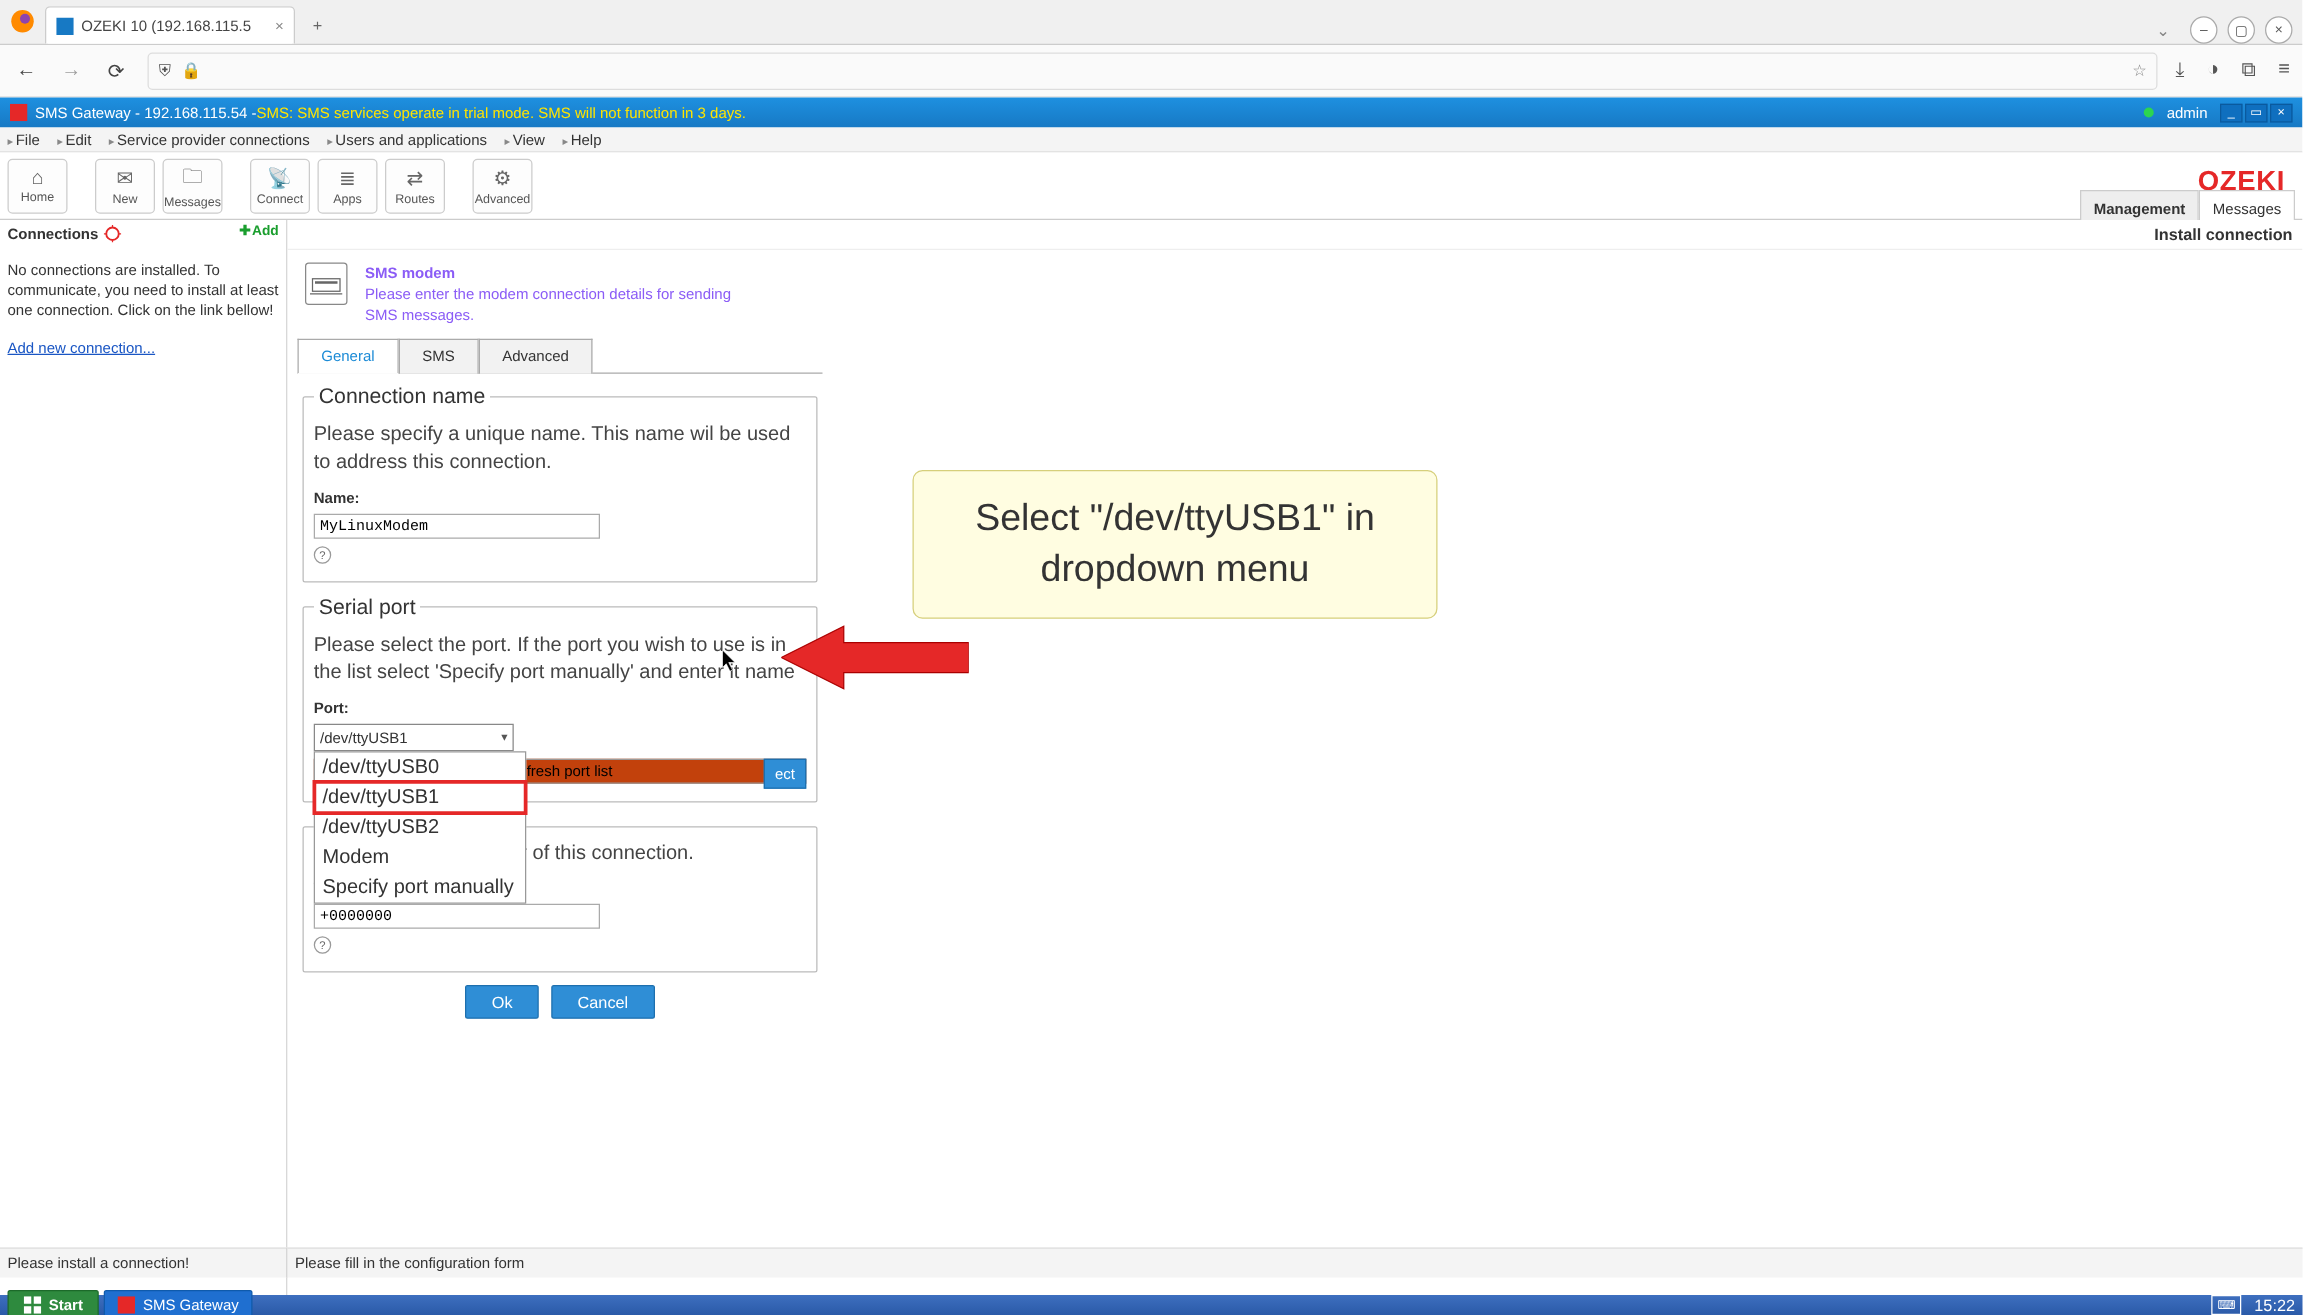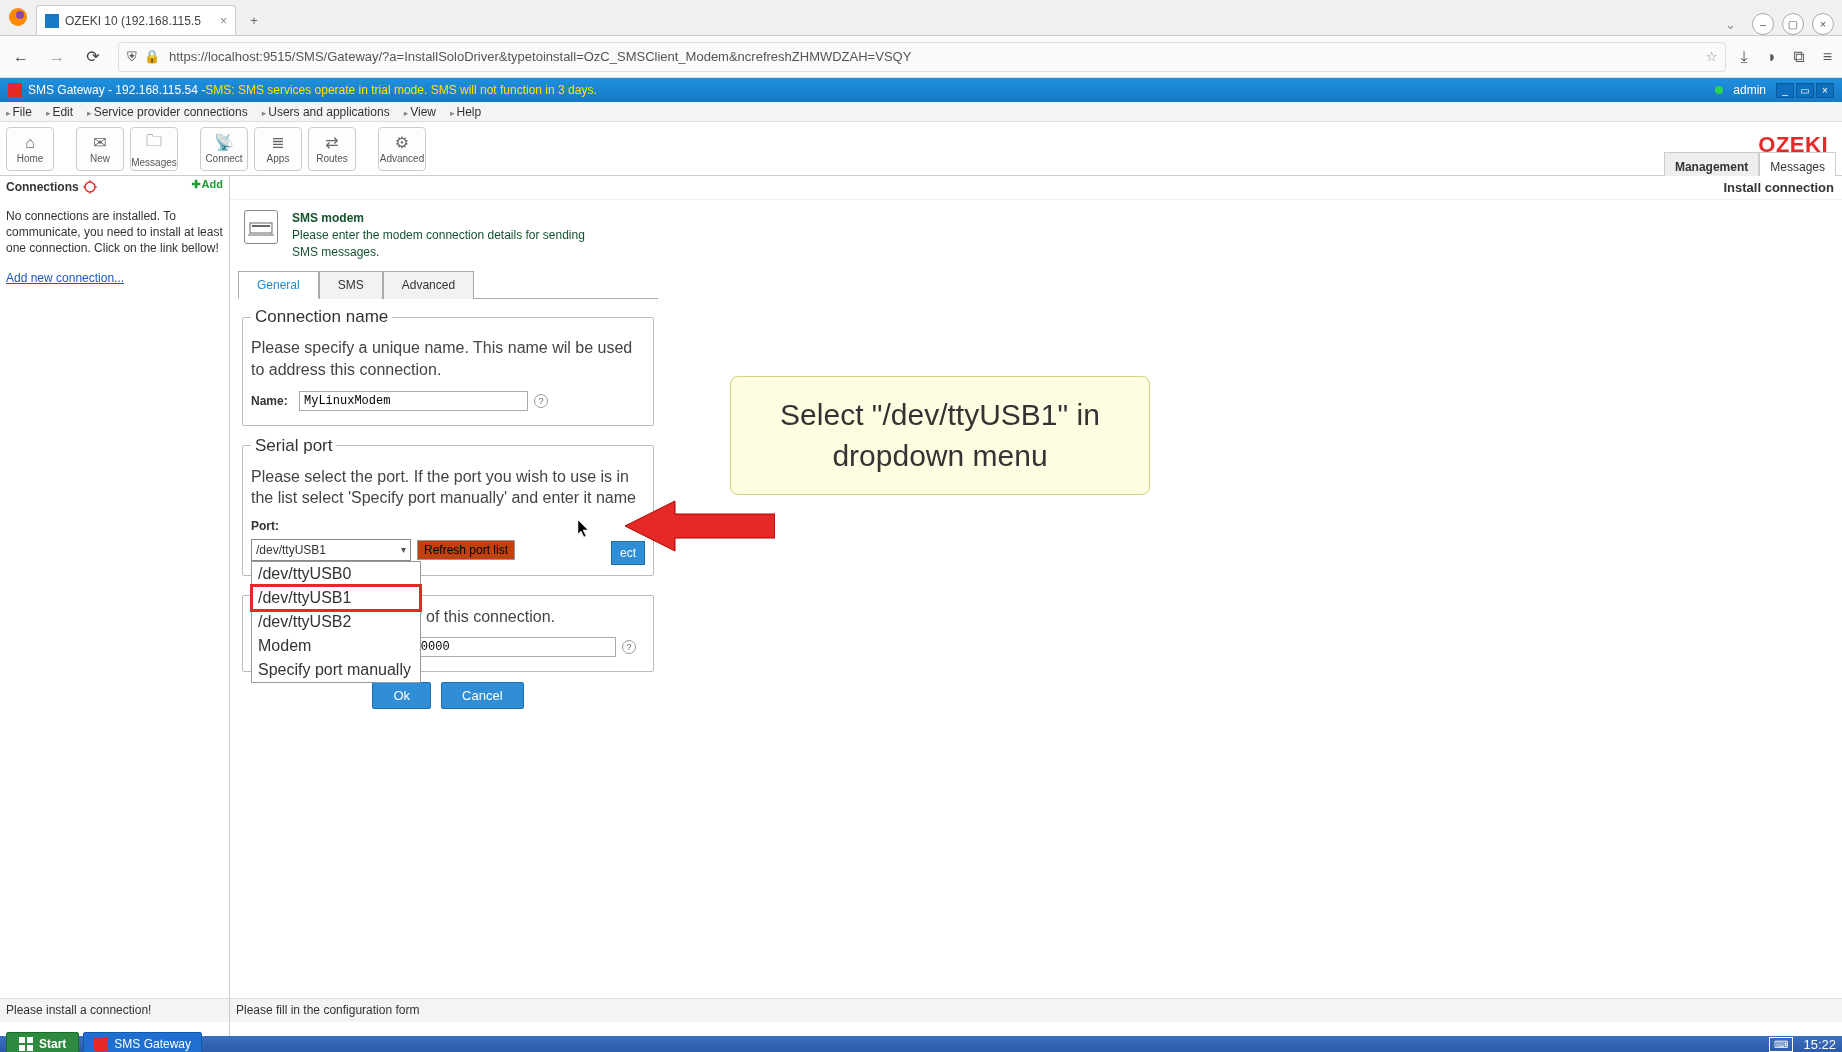--- a/index.html
+++ b/index.html
@@ -51,31 +51,31 @@
 .panel-head .add { position: absolute; right: 6px; top: 2px; color: #1a9e2e; font-size: 11px; cursor: pointer; }
 .panel-head .add::before { content: "✚"; color: #1a9e2e; margin-right: 1px; }
 .left-panel p { margin-top: 14px; line-height: 1.35; }
 .left-panel a { color: #1a56c4; text-decoration: underline; display: inline-block; margin-top: 14px; cursor: pointer; }
 
 .content { flex: 1; background: #fff; position: relative; }
 .content-head { font-weight: bold; padding: 4px 8px; border-bottom: 1px solid #eee; font-size: 13px; text-align: right; }
 .form-intro { display: flex; gap: 14px; padding: 10px 14px; }
 .modem-icon { width: 34px; height: 34px; border: 1px solid #888; border-radius: 3px; display: flex; align-items: center; justify-content: center; font-size: 14px; color: #555; }
 .form-intro .txt strong { display: block; }
-.form-intro .txt { font-size: 12px; color: #14532d; max-width: 300px; line-height: 1.4; }
+.form-intro .txt { font-size: 12px; color: #8b5cf6; max-width: 300px; line-height: 1.4; }
 
 .tabs { display: flex; border-bottom: 1px solid #aaa; margin-left: 8px; width: 420px; }
 .tabs .tab { padding: 6px 18px; border: 1px solid #aaa; border-bottom: none; background: #f2f2f2; font-size: 12px; cursor: pointer; position: relative; top: 1px; }
 .tabs .tab.active { background: #fff; color: #1a8ad6; border-bottom: 1px solid #fff; }
 
 .form-body { width: 420px; margin-left: 8px; padding: 8px 4px; }
 fieldset { border: 1px solid #bbb; border-radius: 2px; padding: 10px 8px 14px 8px; margin-bottom: 10px; position: relative; }
 legend { padding: 0 4px; font-size: 17px; color: #333; }
 fieldset p { font-size: 16px; color: #444; margin-bottom: 10px; line-height: 1.35; }
-.field-row { display: flex; align-items: center; gap: 6px; font-size: 12px; margin-top: 6px; }
+.field-row { display: flex; gap: 6px; font-size: 12px; margin-top: 6px; flex-direction: column; }
 .field-row label { font-weight: bold; min-width: 42px; }
 .field-row input[type=text] { border: 1px solid #aaa; padding: 2px 4px; font-size: 12px; width: 229px; font-family: Liberation Mono, monospace; }
 .help { width: 14px; height: 14px; border: 1px solid #999; border-radius: 50%; font-size: 9px; display: flex; align-items: center; justify-content: center; color: #666; }
 .select-wrap { position: relative; width: 160px; }
 .select-box { border: 1px solid #888; height: 22px; display: flex; align-items: center; justify-content: space-between; padding: 0 4px; font-size: 12px; background: #fff; cursor: pointer; }
 .select-box .arrow { font-size: 10px; color: #555; }
 .dropdown { position: absolute; top: 22px; left: 0; width: 170px; background: #fff; border: 1px solid #999; z-index: 50; font-size: 16px; }
 .dropdown div { padding: 3px 6px; cursor: pointer; }
 .dropdown div.hl { background: #fff; outline: 3px solid #e52828; outline-offset: -1px; }
 .small-btn { border: 1px solid #999; background: #c2410c; padding: 2px 6px; font-size: 12px; cursor: pointer; }
@@ -130,21 +130,20 @@
   </div>
 </div>
 
 <div class="ff-urlbar">
   <div class="ff-nav-btn">←</div>
   <div class="ff-nav-btn" style="opacity:.5">→</div>
   <div class="ff-nav-btn">⟳</div>
   <div class="ff-url">
     <span>⛨</span>
     <span class="lock">🔒</span>
-    <span>https://localhost:9515/SMS/Gateway/?a=InstallSoloDriver&amp;typetoinstall=OzC_SMSClient_Modem&amp;ncrefreshZHMWDZAH=VSQY</span>
     <span class="star">☆</span>
   </div>
   <div class="ff-right-icons">
     <span>⤓</span>
     <span>◑</span>
     <span>⧉</span>
     <span>≡</span>
   </div>
 </div>
 

